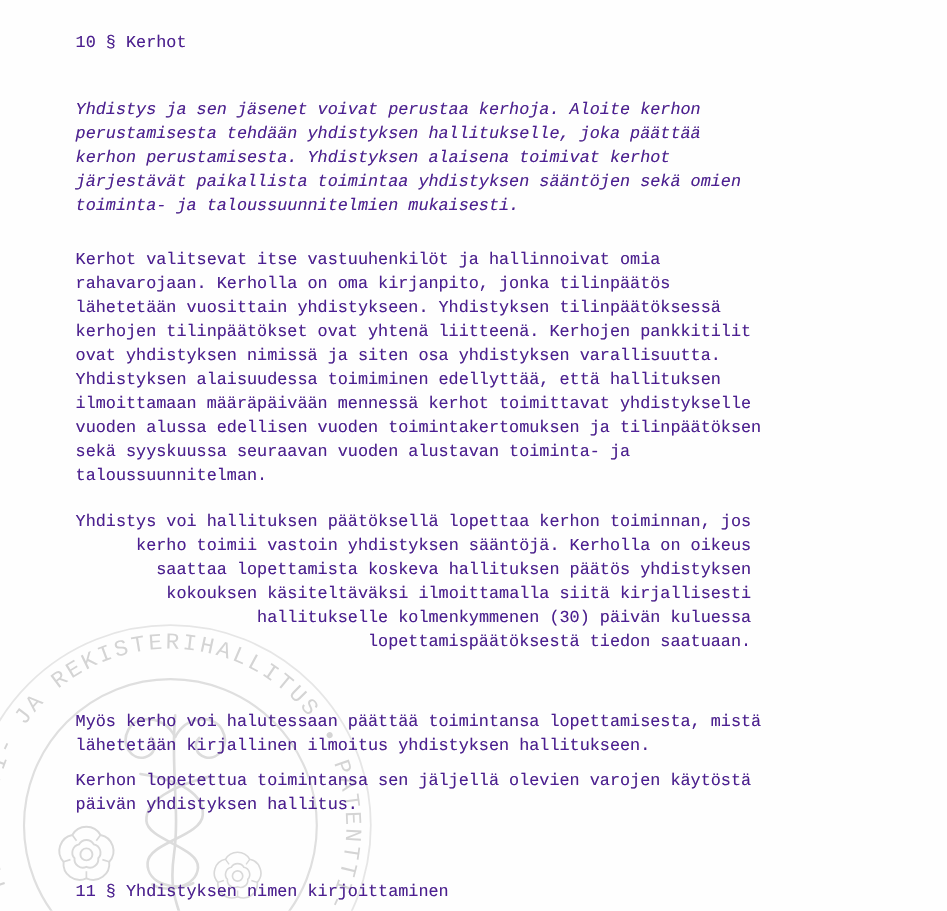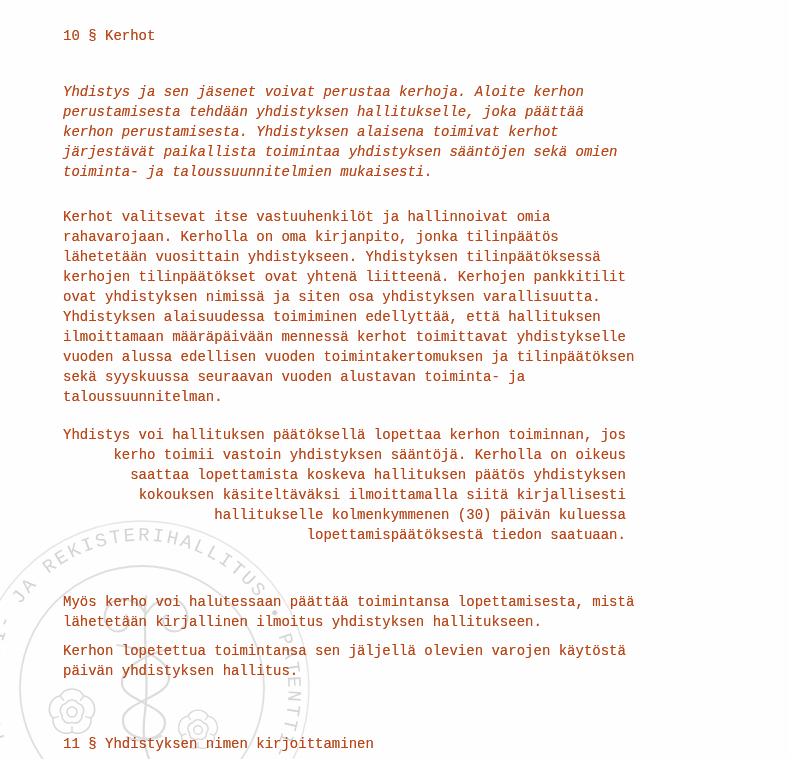--- a/index.html
+++ b/index.html
@@ -24,21 +24,21 @@
     font-size: 19px;
     letter-spacing: 2.5px;
     fill: #d4d4d4;
   }
   .doc-text {
     position: absolute;
     left: 63px;
     z-index: 1;
     font-size: 14px;
     line-height: 20px;
-    color: #c2410c;
+    color: #4c1d95;
     white-space: pre;
     text-shadow: 0 0 0.4px rgba(62,62,62,0.45);
   }
   .h10 { top: 26px; }
   .p1  { top: 82px; font-style: italic; }
   .p2  { top: 207px; }
   .p3  { top: 425px; text-align: right; }
   .p4  { top: 572px; margin-top: 20px; }
   .p5  { top: 641px; }
   .h11 { top: 734px; }

